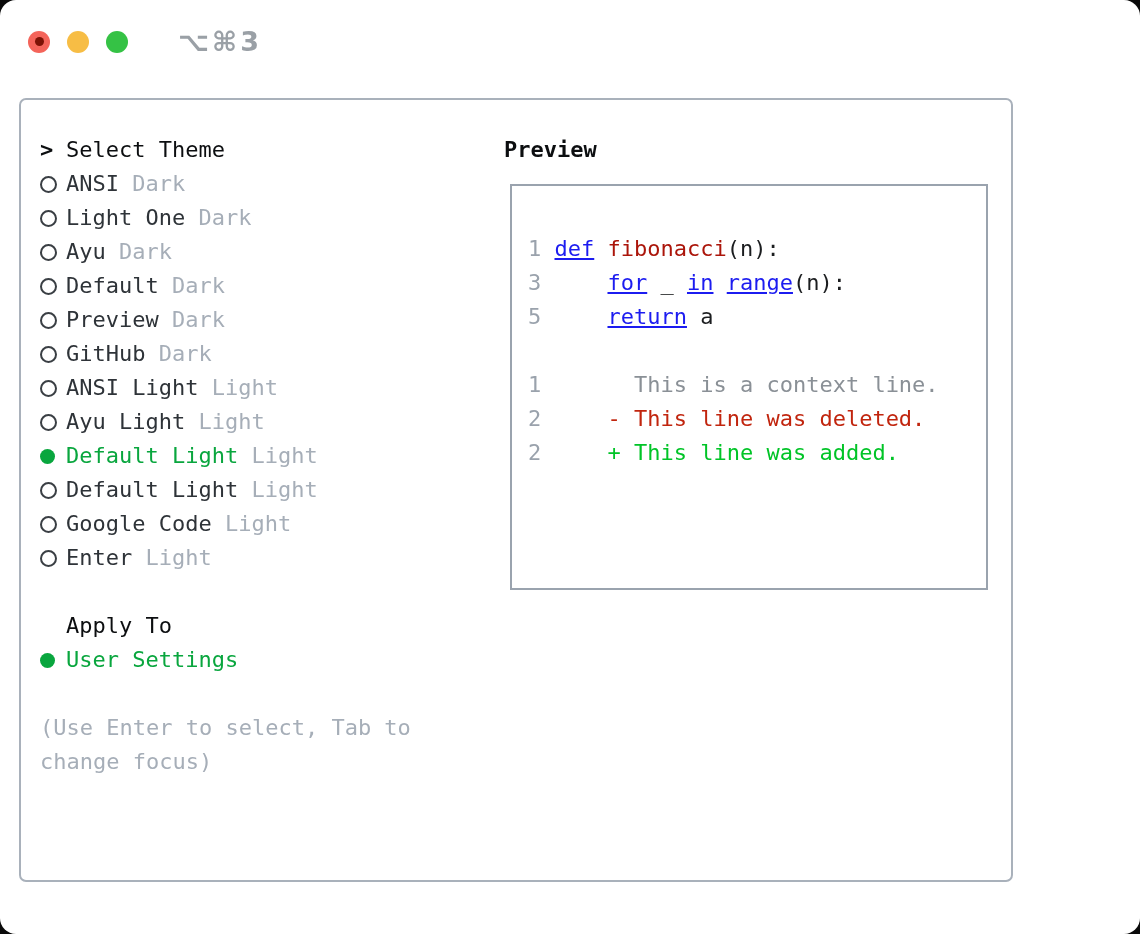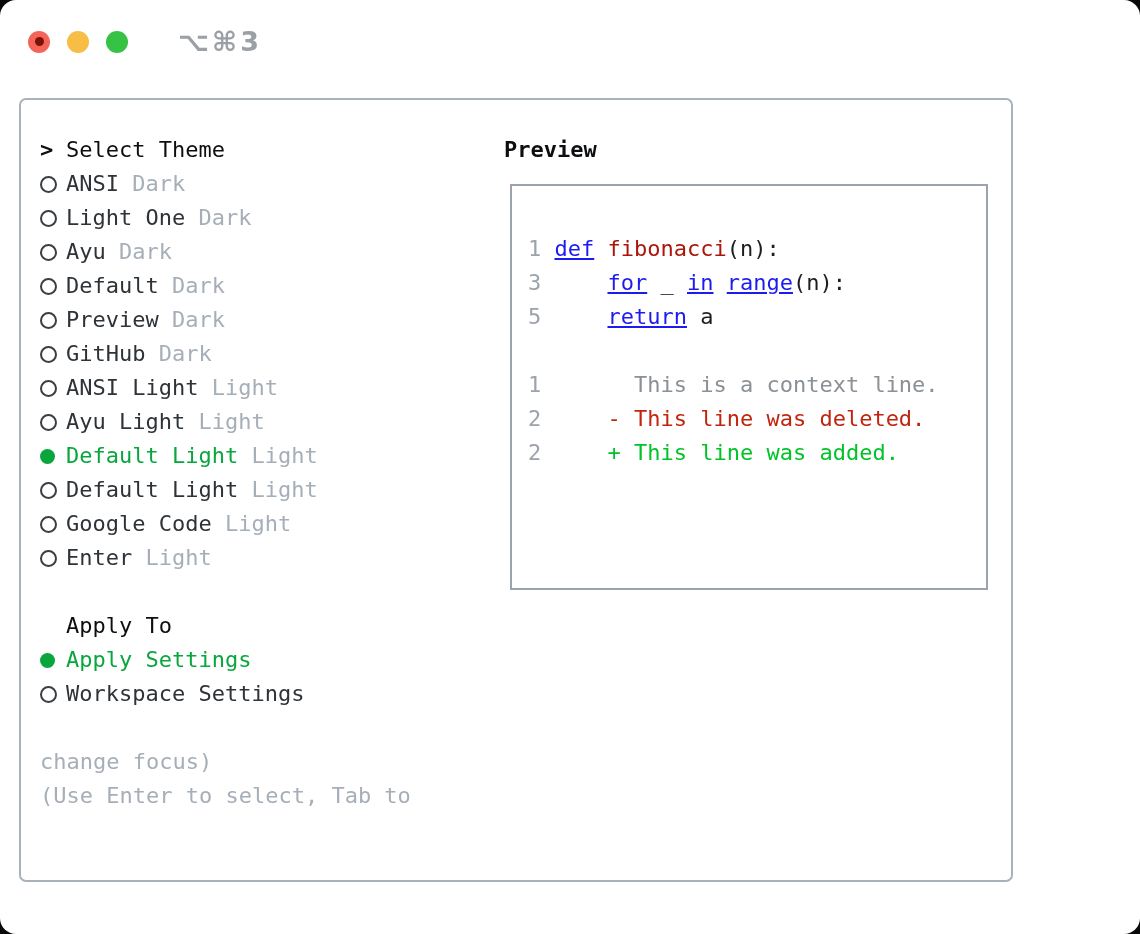--- a/index.html
+++ b/index.html
@@ -80,28 +80,27 @@
         </div>
 
       <div class="spacer"></div>
 
       <div class="row">
         <span class="marker"></span>
         <span style="color:var(--header-text)">Apply To</span>
       </div>
 
       <div id="apply-rows">
-          <div class="row"><span class="marker"><span class="dot-green"></span></span><span class="sel">Apply Settings</span></div>
-          <div class="row"><span class="marker"><span class="ring"></span></span><span>Workspace Settings</span></div>
+          <div class="row"><span class="marker"><span class="dot-green"></span></span><span class="sel">User Settings</span></div>
         </div>
 
       <div class="spacer"></div>
 
+      <div class="help">(Use Enter to select, Tab to</div>
       <div class="help">change focus)</div>
-      <div class="help">(Use Enter to select, Tab to</div>
     </div>
 
     <div class="right-col">
       <div class="preview-hdr">Preview</div>
       <div class="preview-box">
         <div id="code-lines">
             <div class="cline"><span class="ln">1 </span><span class="kw">def</span><span> </span><span class="fn">fibonacci</span><span>(n):</span></div>
             <div class="cline"><span class="ln">3 </span><span>    </span><span class="kw">for</span><span> _ </span><span class="kw">in</span><span> </span><span class="kw">range</span><span>(n):</span></div>
             <div class="cline"><span class="ln">5 </span><span>    </span><span class="kw">return</span><span> a</span></div>
           </div>

